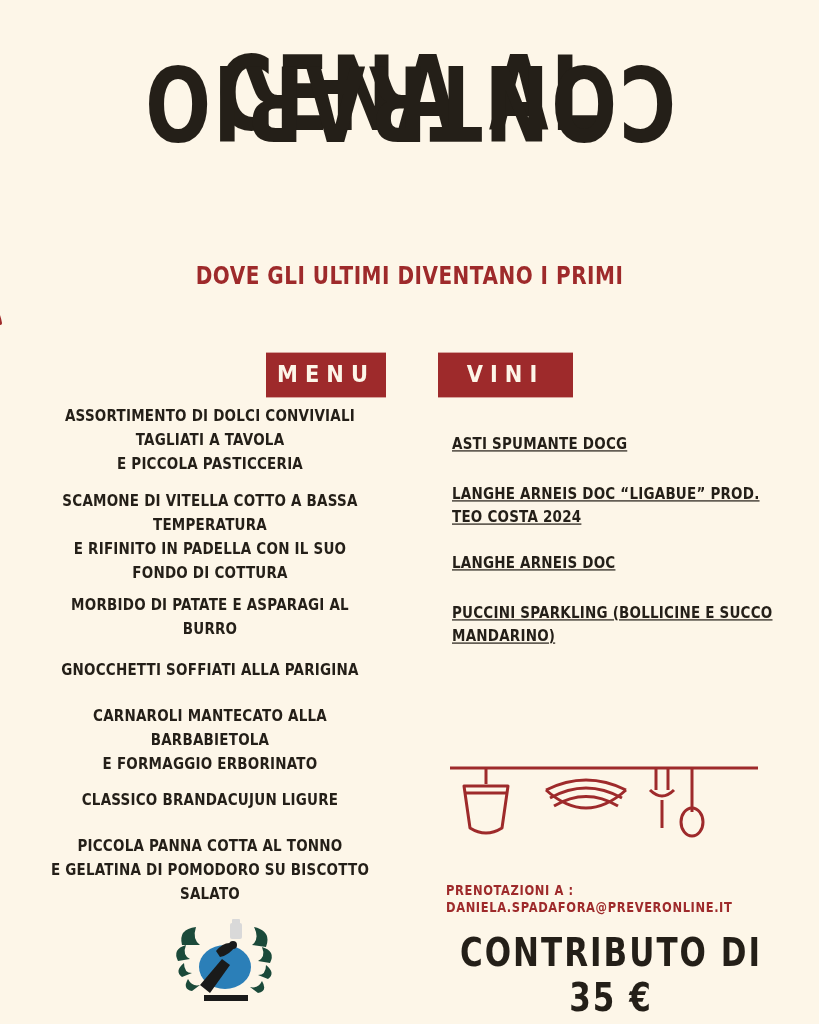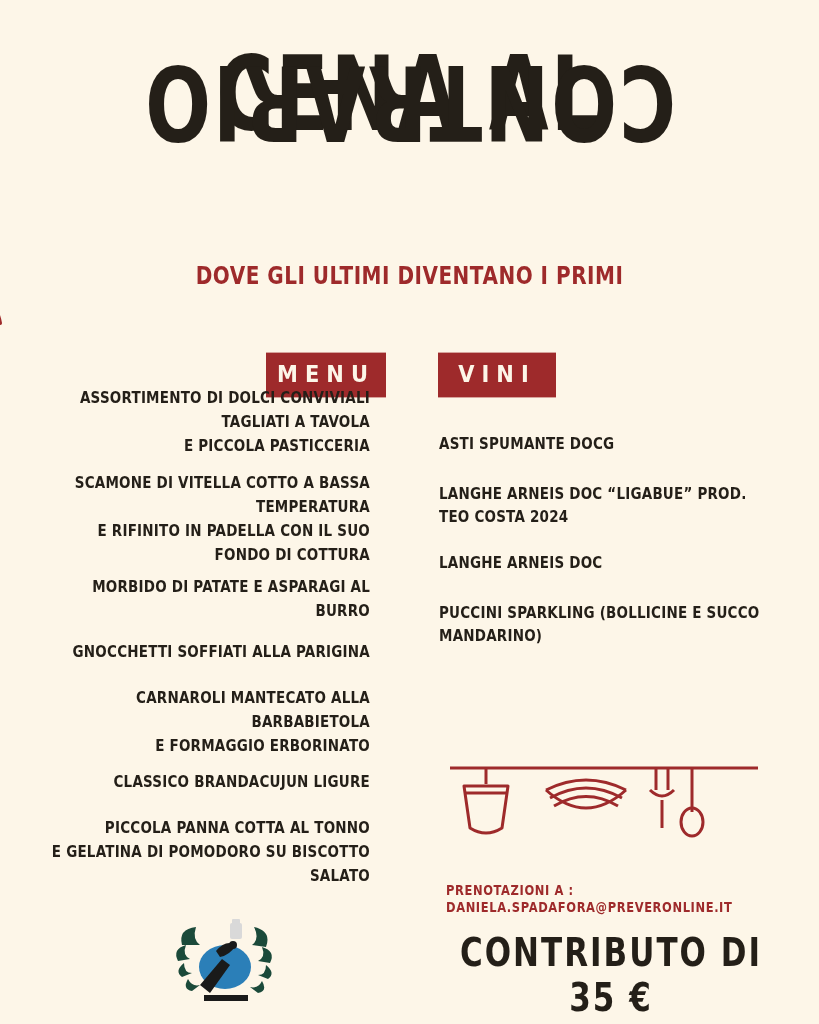--- a/index.html
+++ b/index.html
@@ -81,51 +81,52 @@
   .menu-head-wrap {
     position: absolute;
     left: 266px;
     top: 355px;
     width: 120px;
   }
   .vini-head-wrap {
     position: absolute;
     left: 438px;
     top: 355px;
-    width: 118px;
+    width: 135px;
   }
 
   
   .menu-col {
     position: absolute;
     left: 50px;
-    top: 386px;
+    top: 404px;
     width: 320px;
-    text-align: right;
+    text-align: center;
   }
   .menu-item {
     font-family: "DejaVu Sans", sans-serif;
     font-size: 13.5px;
     font-weight: bold;
     letter-spacing: 0.2px;
     line-height: 1.45;
     color: #241f18;
     margin-bottom: 26px;
     transform: scaleY(1.22);
     transform-origin: right top;
   }
   .menu-item .l2 { display: block; }
 
   
   .vini-col {
     position: absolute;
-    left: 439px;
+    left: 452px;
     top: 432px;
     width: 340px;
     text-align: left;
+    text-decoration: underline;
   }
   .vini-item {
     font-family: "DejaVu Sans", sans-serif;
     font-size: 13.5px;
     font-weight: bold;
     letter-spacing: 0.2px;
     line-height: 1.4;
     color: #241f18;
     margin-bottom: 31px;
     transform: scaleY(1.22);

